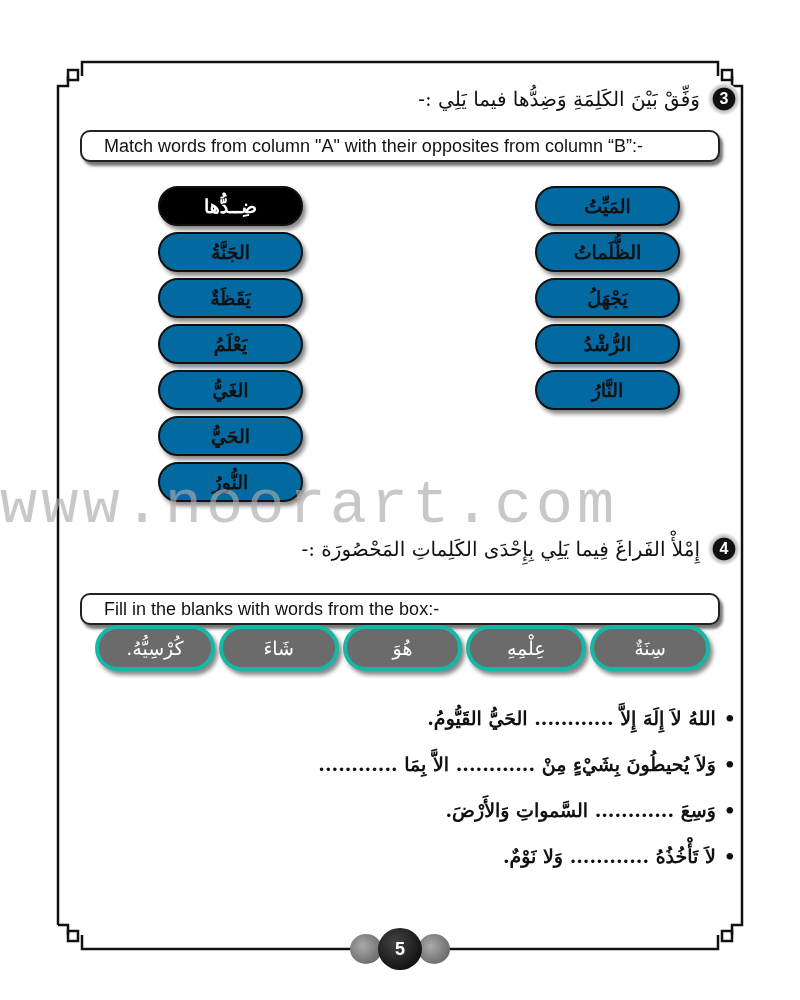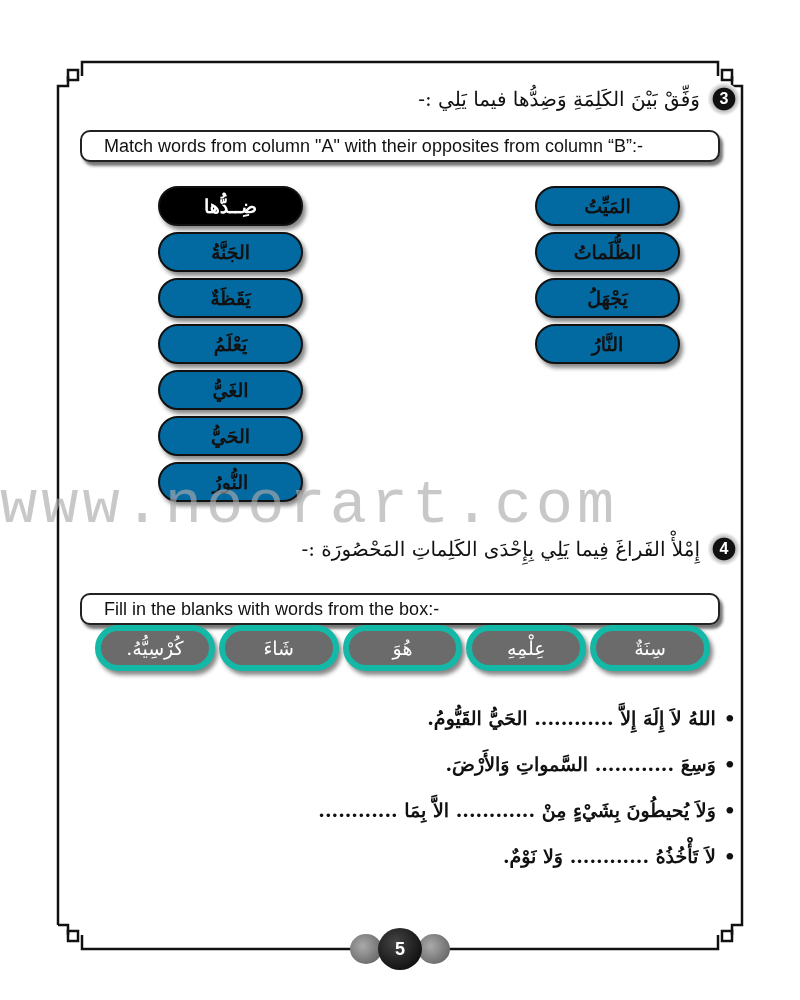--- a/index.html
+++ b/index.html
@@ -6,21 +6,21 @@
   body { width:800px; height:1000px; position:relative; overflow:hidden; font-family:"DejaVu Sans", sans-serif; color:#111; }
   .frame { position:absolute; left:0; top:0; width:800px; height:1000px; pointer-events:none; }
   .qhead { position:absolute; display:flex; align-items:center; direction:rtl; gap:8px; }
   .qnum { width:32px; height:32px; border-radius:50%; background:radial-gradient(circle at 50% 50%, #111 0 48%, #bbb 52%, #eee 68%, #888 100%); color:#fff; font-weight:bold; font-size:16px; display:flex; align-items:center; justify-content:center; font-family:"Liberation Sans", sans-serif; }
   .qtext { font-family:"DejaVu Serif", serif; font-size:20px; font-weight:normal; direction:rtl; }
   .instr { position:absolute; left:80px; width:640px; height:32px; border:2px solid #222; border-radius:10px; box-shadow:3px 4px 3px #777; background:#fff; display:flex; align-items:center; padding-left:22px; box-sizing:border-box; font-family:"Liberation Sans", sans-serif; font-size:18px; }
   .col { position:absolute; width:145px; }
   .pill { height:40px; border:2px solid #111; border-radius:22px; box-shadow:3px 4px 4px #888; background:#0369a1; margin-bottom:6px; display:flex; align-items:center; justify-content:center; font-family:"DejaVu Serif", serif; font-weight:bold; font-size:19px; direction:rtl; box-sizing:border-box; }
   .pill.head { background:#000000; color:#fff; }
   .wordbox { position:absolute; top:625px; left:95px; width:615px; height:48px; display:flex; direction:rtl; gap:4px; }
-  .wb { flex:1; height:46px; border:6px solid #14b8a6; border-radius:24px; background:#6b6b6b; color:#fff; box-shadow:3px 4px 4px #888; display:flex; align-items:center; justify-content:center; font-family:"DejaVu Serif", serif; font-size:19px; direction:rtl; box-sizing:border-box; }
+  .wb { flex:1; height:46px; border:4px solid #14b8a6; border-radius:24px; background:#6b6b6b; color:#fff; box-shadow:3px 4px 4px #888; display:flex; align-items:center; justify-content:center; font-family:"DejaVu Serif", serif; font-size:19px; direction:rtl; box-sizing:border-box; }
   .sentences { position:absolute; right:64px; top:695px; width:600px; direction:rtl; }
   .sent { font-family:"DejaVu Serif", serif; font-weight:bold; font-size:19px; height:46px; line-height:46px; white-space:nowrap; }
   .sent .bullet { margin-left:8px; }
   .watermark { position:absolute; left:0; top:470px; width:640px; font-family:"Liberation Mono", monospace; font-size:62px; color:rgba(170,170,170,0.65); letter-spacing:4px; white-space:nowrap; }
   .pagenum { position:absolute; left:350px; top:928px; width:100px; height:40px; }
   .pagenum .side { position:absolute; top:6px; width:32px; height:30px; border-radius:50%; background:radial-gradient(circle at 40% 40%, #aaa, #555); }
   .pagenum .mid { position:absolute; left:28px; top:0; width:44px; height:42px; border-radius:50%; background:radial-gradient(circle at 40% 35%, #444, #000); color:#fff; font-family:"Liberation Sans", sans-serif; font-weight:bold; font-size:18px; display:flex; align-items:center; justify-content:center; }
 </style>
 </head>
 <body>
@@ -38,20 +38,21 @@
 <div class="qhead" style="right:60px; top:83px;">
   <div class="qnum">3</div>
   <div class="qtext">وَفِّقْ بَيْنَ الكَلِمَةِ وَضِدُّها فيما يَلِي :-</div>
 </div>
 <div class="instr" style="top:130px;">Match words from column "A" with their opposites from column “B”:-</div>
 
 <div class="col" style="left:535px; top:186px;">
   <div class="pill">المَيِّتُ</div>
   <div class="pill">الظُّلَماتُ</div>
   <div class="pill">يَجْهَلُ</div>
+  <div class="pill">الرُّشْدُ</div>
   <div class="pill">النَّارُ</div>
 </div>
 
 <div class="col" style="left:158px; top:186px;">
   <div class="pill head">ضِــدُّها</div>
   <div class="pill">الجَنَّةُ</div>
   <div class="pill">يَقَظَةٌ</div>
   <div class="pill">يَعْلَمُ</div>
   <div class="pill">الغَيُّ</div>
   <div class="pill">الحَيُّ</div>
@@ -69,22 +70,22 @@
 <div class="wordbox">
   <div class="wb">سِنَةٌ</div>
   <div class="wb">عِلْمِهِ</div>
   <div class="wb">هُوَ</div>
   <div class="wb">شَاءَ</div>
   <div class="wb">كُرْسِيُّهُ.</div>
 </div>
 
 <div class="sentences">
   <div class="sent"><span class="bullet">•</span><span>اللهُ لاَ إِلَهَ إِلاَّ ............ الحَيُّ القَيُّومُ.</span></div>
+  <div class="sent"><span class="bullet">•</span><span>وَلاَ يُحيطُونَ بِشَيْءٍ مِنْ ............ الاَّ بِمَا ............</span></div>
   <div class="sent"><span class="bullet">•</span><span>وَسِعَ ............ السَّمواتِ وَالأَرْضَ.</span></div>
-  <div class="sent"><span class="bullet">•</span><span>وَلاَ يُحيطُونَ بِشَيْءٍ مِنْ ............ الاَّ بِمَا ............</span></div>
   <div class="sent"><span class="bullet">•</span><span>لاَ تَأْخُذُهُ ............ وَلا نَوْمٌ.</span></div>
 </div>
 
 <div class="pagenum">
   <div class="side" style="left:0;"></div>
   <div class="side" style="left:68px;"></div>
   <div class="mid">5</div>
 </div>
 
 </body></html>

